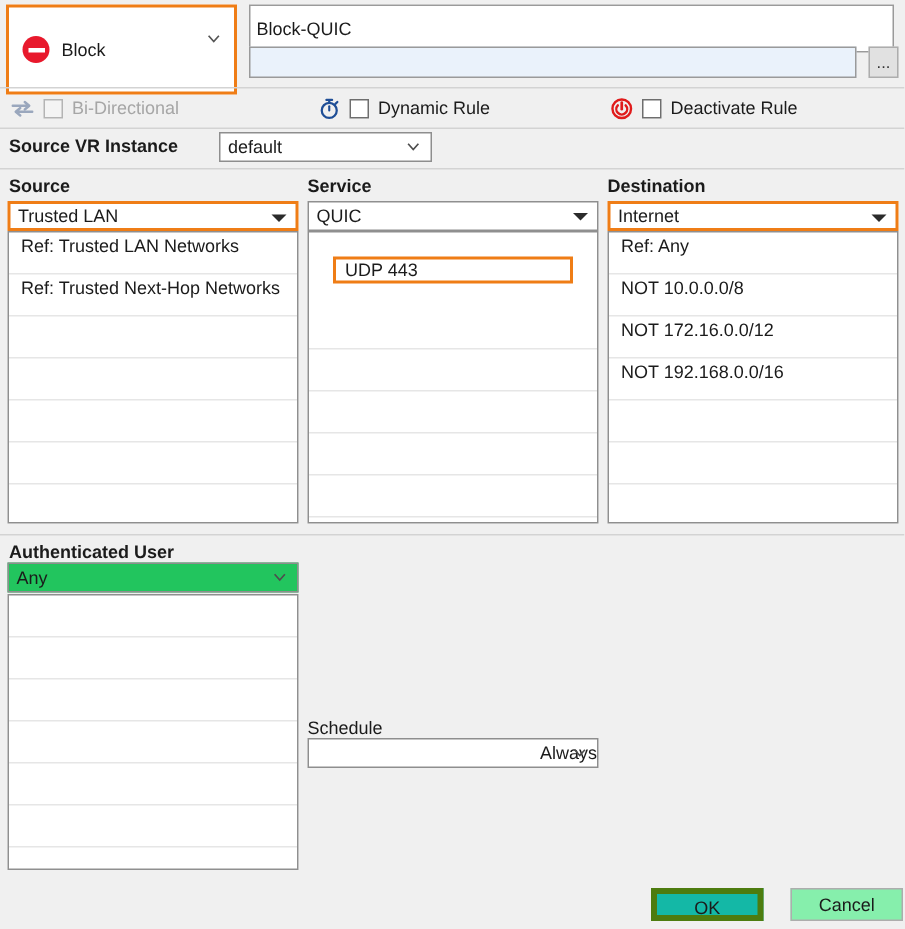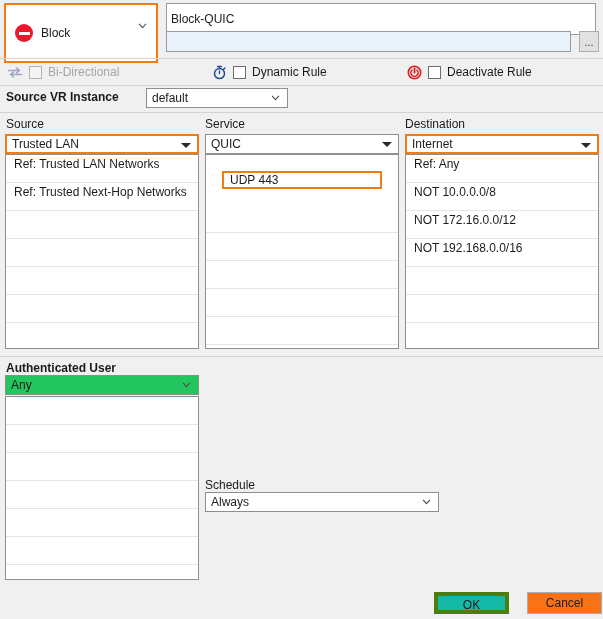--- a/index.html
+++ b/index.html
@@ -199,21 +199,21 @@
     right: 7px;
     top: 6px;
     width: 9px;
     height: 6px;
     color: #4d4d4d;
   }
 
   
   .col-title {
     position: absolute;
-    font-weight: normal;
+    font-weight: bold;
     font-size: 12px;
     color: #1b1b1b;
     top: 117px;
   }
   .col-src-title { left: 6px; }
   .col-svc-title { left: 205px; }
   .col-dst-title { left: 405px; }
 
   .combo {
     position: absolute;
@@ -315,43 +315,44 @@
     position: absolute;
     left: 205px;
     top: 478px;
     font-size: 12px;
     color: #1b1b1b;
   }
   .sch-select {
     position: absolute;
     left: 205px;
     top: 492px;
-    width: 234px;
+    width: 194px;
     height: 20px;
     box-sizing: border-box;
     border: 1px solid #8e8e8e;
     background: #ffffff;
     font-size: 12px;
     color: #1b1b1b;
     display: flex;
     align-items: center;
     padding-left: 5px;
+    justify-content: flex-end;
   }
 
   
   .btn {
     position: absolute;
     top: 592px;
     width: 75px;
     height: 22px;
     box-sizing: border-box;
     font-family: "Liberation Sans", sans-serif;
     font-size: 12px;
     color: #1b1b1b;
-    background: #f97316;
+    background: #86efac;
     border: 1px solid #adadad;
     cursor: default;
     text-align: center;
     line-height: 20px;
     padding: 0;
   }
   .btn-ok {
     left: 434px;
     border: 4px solid #4d7c0f;
     background: #14b8a6;

